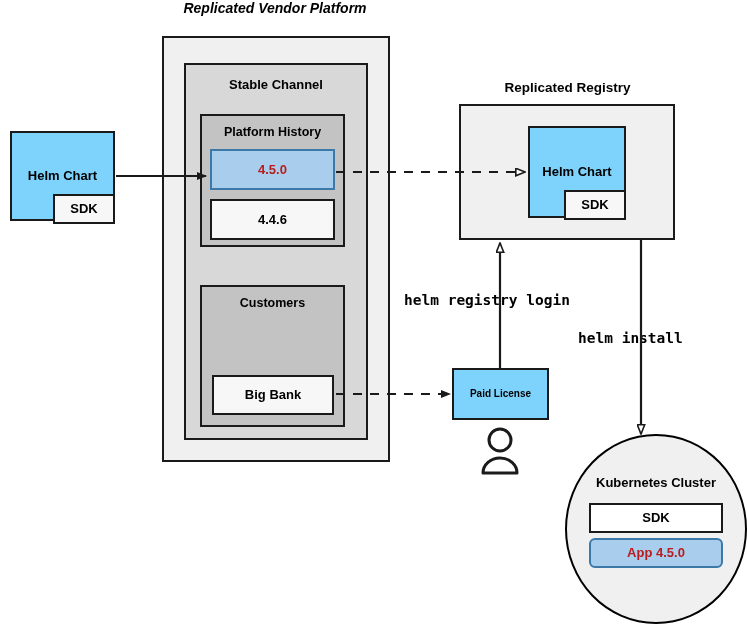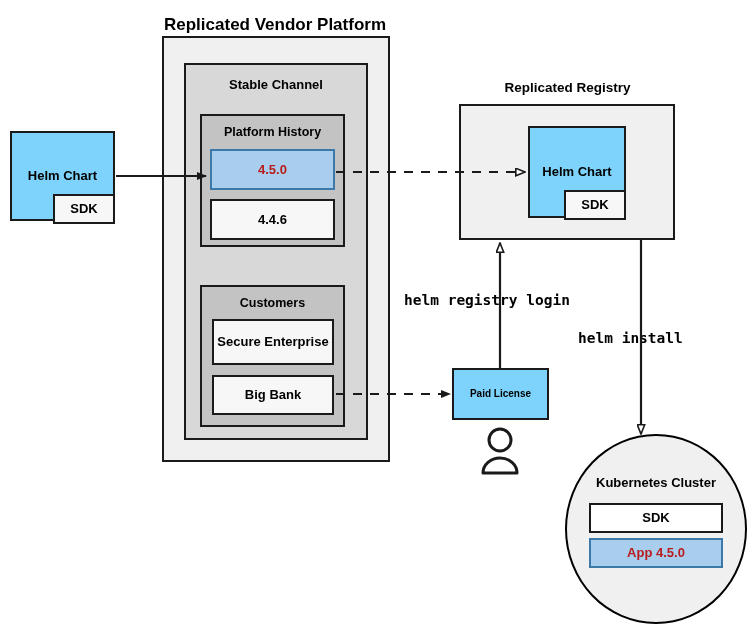--- a/index.html
+++ b/index.html
@@ -63,21 +63,21 @@
     border: 2.5px solid #000000;
     border-radius: 50%;
     background: #f0f0f0;
   }
 </style>
 </head>
 <body>
 
 <div id="canvas">
 
-  <div class="lbl" style="left:160px; top:14px; width:230px; font-size:17px;">Replicated Vendor Platform</div>
+  <div class="lbl" style="left:160px; top:0; width:230px; font-size:14px;font-style:italic;">Replicated Vendor Platform</div>
 
   <div class="lbl" style="left:460px; top:80px; width:215px; font-size:13.5px;">Replicated Registry</div>
 
   <div class="box fill-gray" style="left:10px; top:131px; width:105px; height:90px; align-items:center; justify-content:center; font-size:13px;">
     <span>Helm Chart</span>
   </div>
   <div class="box fill-white" style="left:53px; top:194px; width:62px; height:30px; font-size:13px;">
     <span>SDK</span>
   </div>
 
@@ -92,24 +92,20 @@
   </div>
   <div class="box fill-blue" style="left:210px; top:149px; width:125px; height:41px; font-size:13px;">
     <span>4.5.0</span>
   </div>
   <div class="box fill-white" style="left:210px; top:199px; width:125px; height:41px; font-size:13px;text-align:center;">
     <span>4.4.6</span>
   </div>
 
   <div class="box fill-group" style="left:200px; top:285px; width:145px; height:142px; align-items:flex-start; justify-content:center; padding-top:9px; font-size:12.5px;">
     <span>Customers</span>
-  </div>
-  <div class="box fill-white" style="left:212px; top:319px; width:122px; height:46px; font-size:13px;">
-    <span>Secure
-Enterprise</span>
   </div>
   <div class="box fill-white" style="left:212px; top:375px; width:122px; height:40px; font-size:13px;">
     <span>Big Bank</span>
   </div>
 
   <div class="box fill-platform" style="left:459px; top:104px; width:216px; height:136px;"></div>
   <div class="box fill-gray" style="left:528px; top:126px; width:98px; height:92px; font-size:13px;">
     <span>Helm Chart</span>
   </div>
   <div class="box fill-white" style="left:564px; top:190px; width:62px; height:30px; font-size:13px;">
@@ -126,21 +122,21 @@
       <circle cx="500" cy="440" r="11" fill="#ffffff" stroke="#1a1a1a" stroke-width="3"></circle>
       <path d="M 483 473 A 17 15 0 0 1 517 473 Z" fill="#ffffff" stroke="#1a1a1a" stroke-width="3" stroke-linejoin="round"></path>
     </g>
   </svg>
 
   <div class="circle" style="left:565px; top:434px; width:182px; height:190px;"></div>
   <div class="lbl" style="left:565px; top:475px; width:182px; font-size:13px;">Kubernetes Cluster</div>
   <div class="box fill-white" style="left:589px; top:503px; width:134px; height:30px; font-size:13px; background:#ffffff;">
     <span>SDK</span>
   </div>
-  <div class="box fill-blue" style="left:589px; top:538px; width:134px; height:30px; font-size:13px;">
+  <div class="box fill-blue" style="left:589px; top:538px; width:134px; height:30px; font-size:13px;border-radius:6px;">
     <span>App 4.5.0</span>
   </div>
 
   <div class="mono" style="left:404px; top:292px; font-size:14.5px;">helm registry login</div>
   <div class="mono" style="left:578px; top:330px; font-size:14.5px;">helm install</div>
 
   <svg class="svg-layer" viewBox="0 0 747 634">
     <defs>
       <marker id="arrow-filled" markerWidth="10" markerHeight="8" refX="9" refY="4" orient="auto" markerUnits="userSpaceOnUse">
         <path d="M 0 0 L 10 4 L 0 8 z" fill="#1a1a1a"></path>

